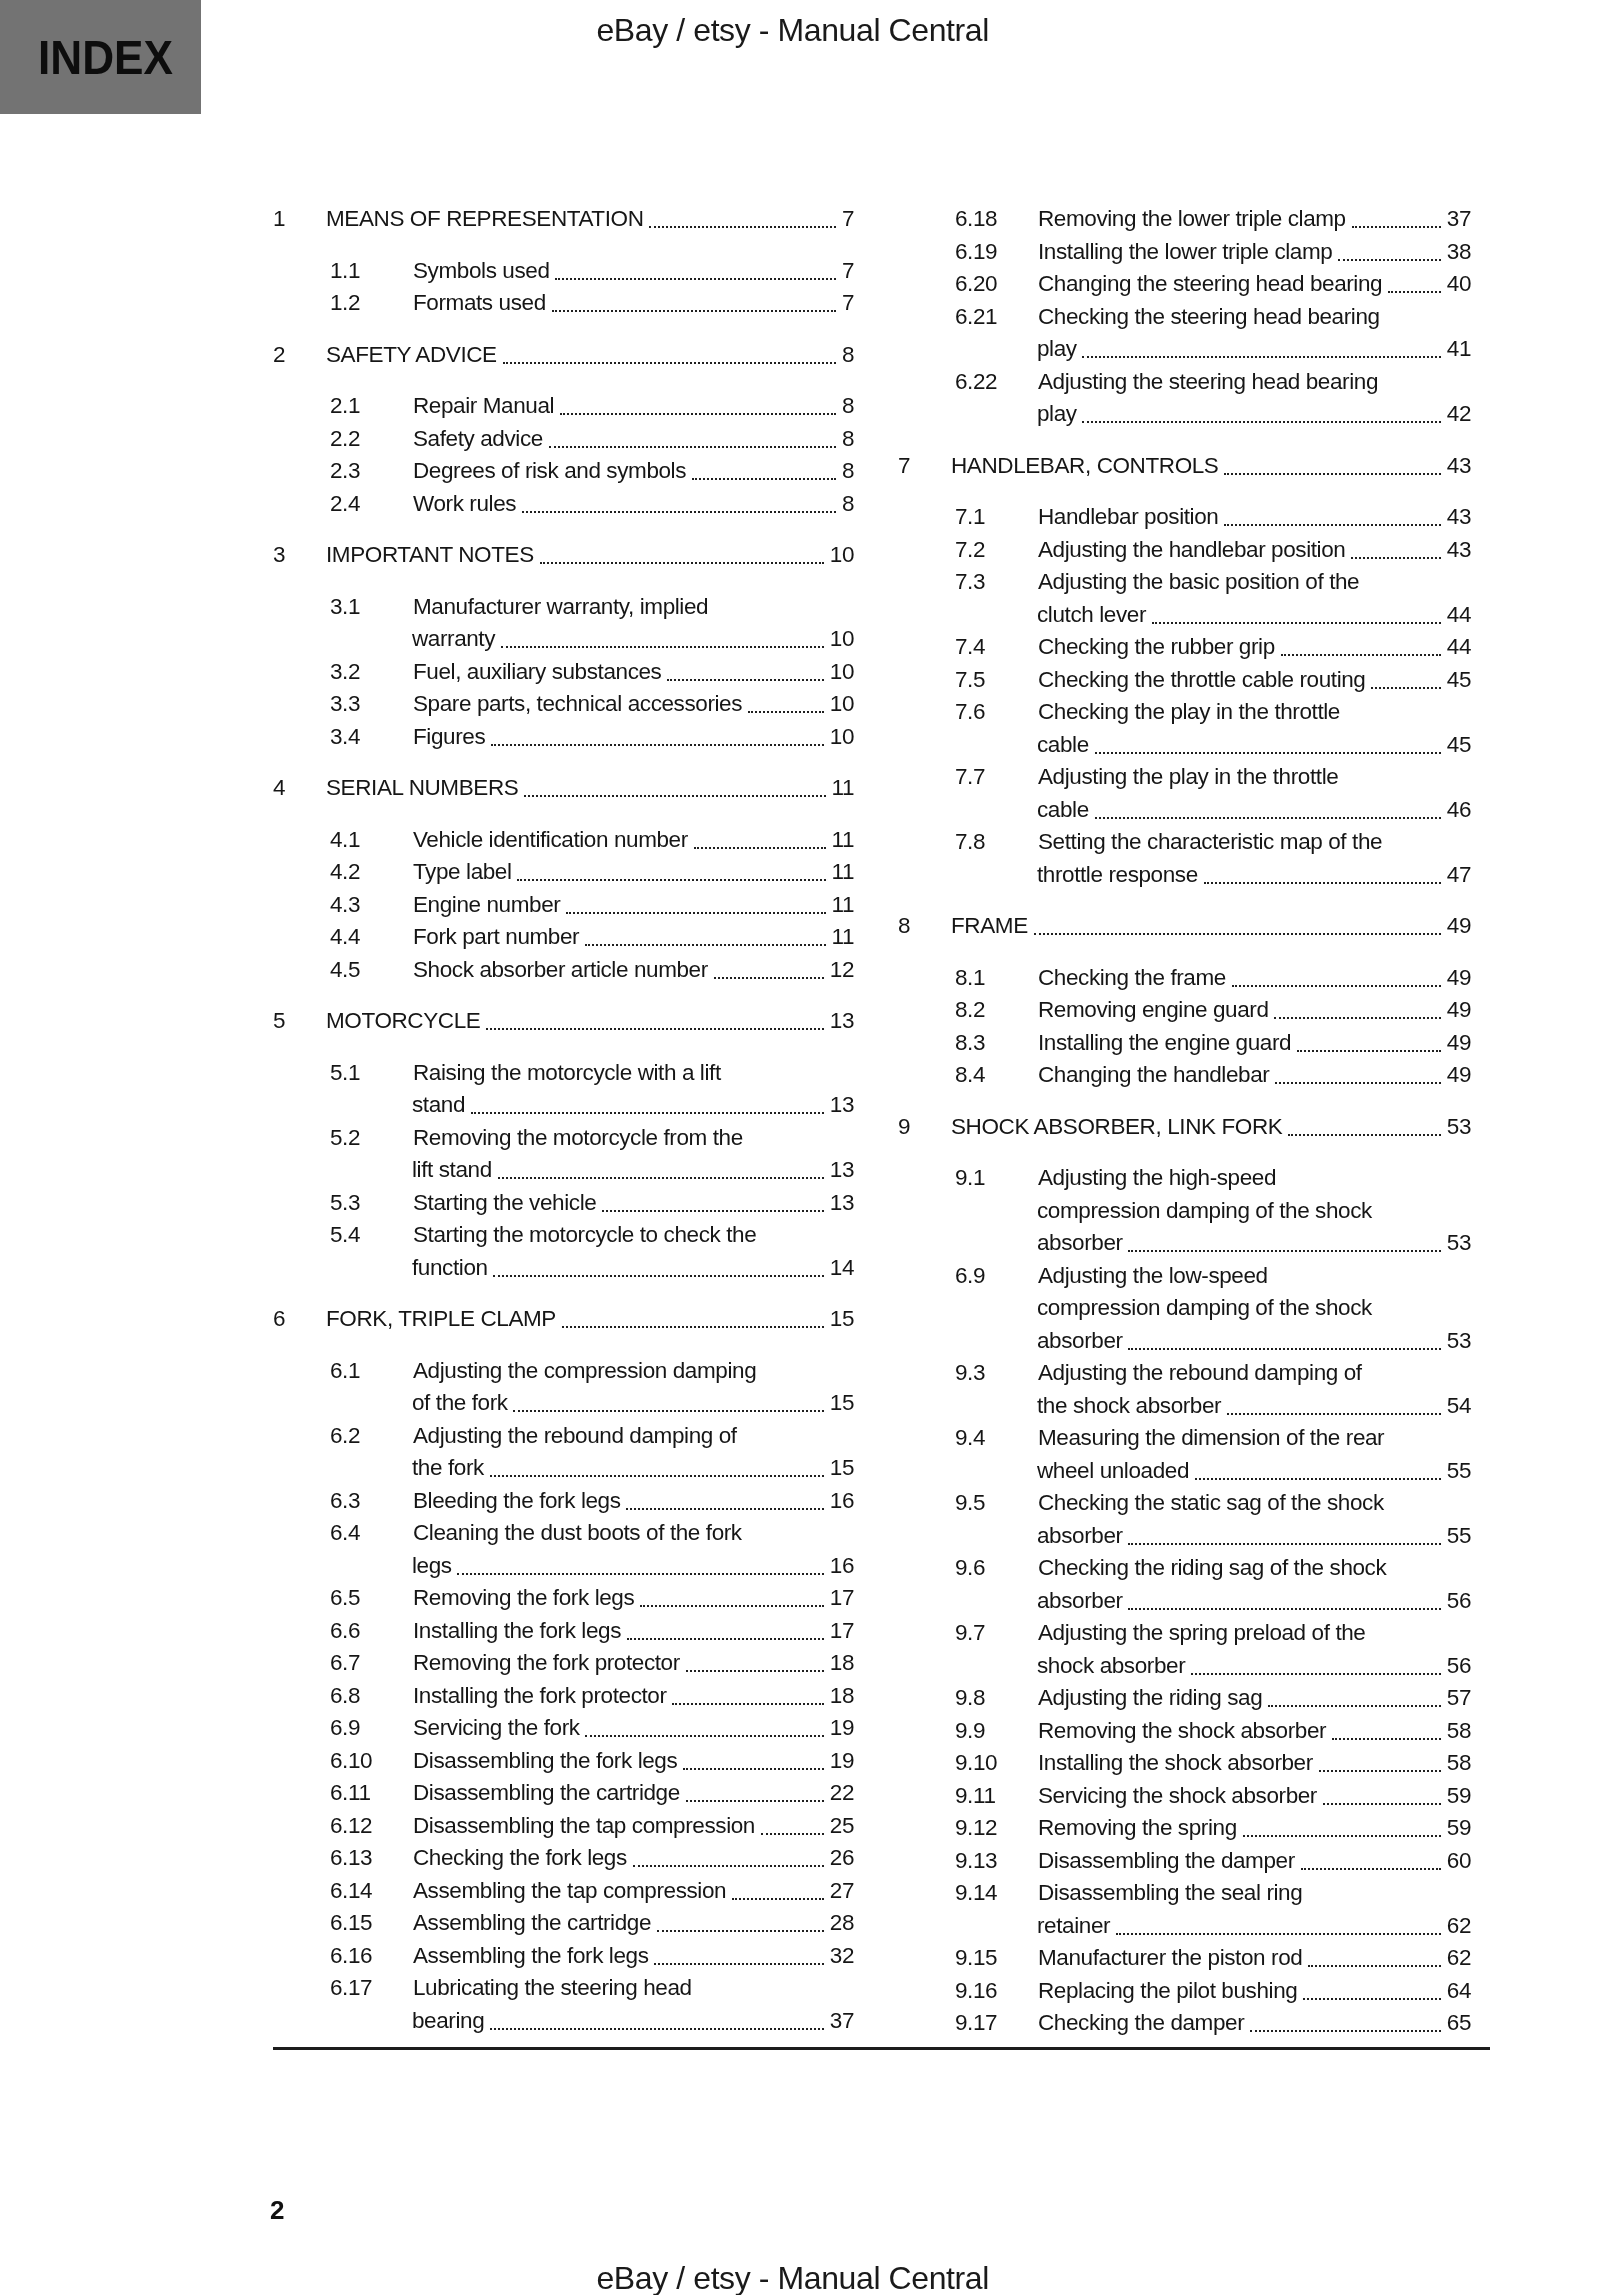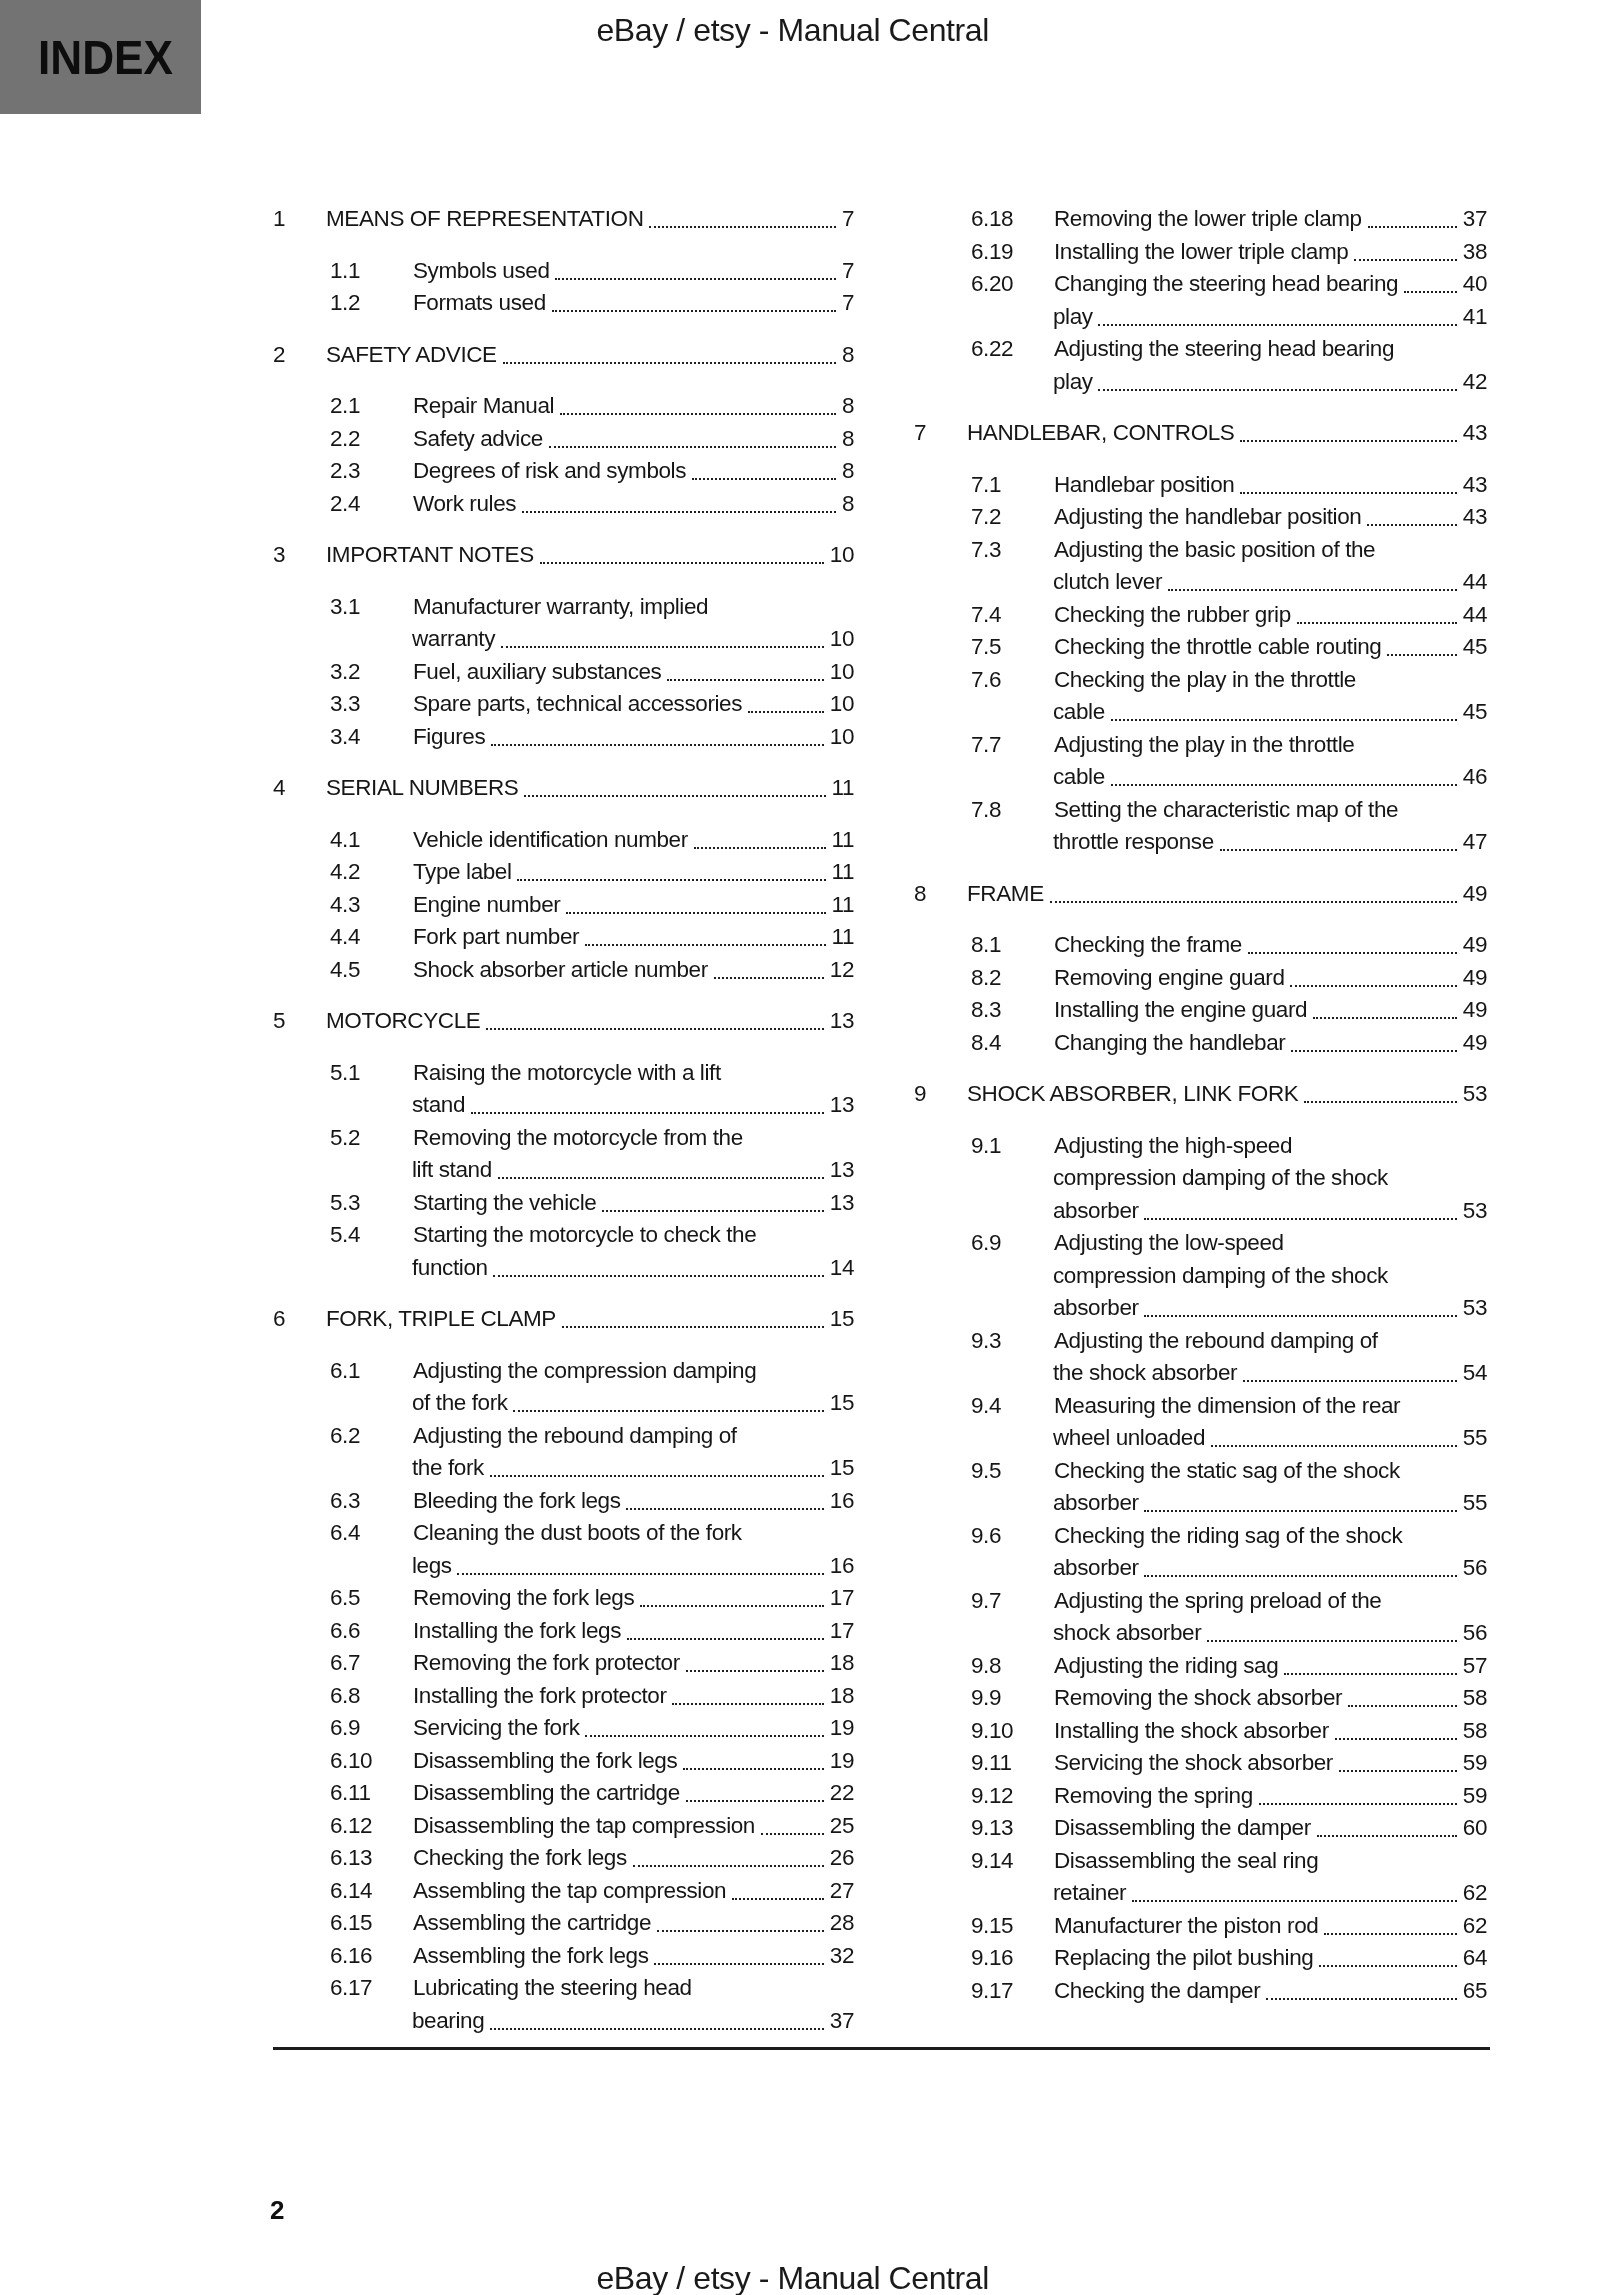--- a/index.html
+++ b/index.html
@@ -29,21 +29,21 @@
   }
   .page-number {
     position:absolute; left:270px; top:2195px;
     font-size:26px; font-weight:700; color:#111;
   }
   .toc-col {
     position:absolute; top:203px;
     font-size:22.5px; line-height:32.5px; letter-spacing:-0.4px; color:#161616;
   }
   #col-left  { left:273px;  width:581px; }
-  #col-right { left:898px; width:573px;margin-left:16px; }
+  #col-right { left:898px; width:573px; }
   .entry { margin:0; }
   .entry.chapter { margin-top:19px; margin-bottom:19px; }
   .entry.chapter:first-child { margin-top:0; }
   .line { display:flex; align-items:flex-start; }
   .line .n { flex:0 0 auto; }
   .entry.chapter .line .n { width:53px; }
   .entry.section .line.first { padding-left:57px; }
   .entry.section .line.first .n { width:83px; }
   .entry.section .line.cont { padding-left:139px; }
   .t { flex:0 0 auto; white-space:nowrap; }
@@ -443,20 +443,24 @@
     </div>
     <div class="entry section">
       <div class="line first">
         <span class="n">6.20</span>
         <span class="t">Changing the steering head bearing</span>
         <span class="dots"></span>
         <span class="pg">40</span>
       </div>
     </div>
     <div class="entry section">
+      <div class="line first">
+        <span class="n">6.21</span>
+        <span class="t">Checking the steering head bearing</span>
+      </div>
       <div class="line cont">
         <span class="t">play</span>
         <span class="dots"></span>
         <span class="pg">41</span>
       </div>
     </div>
     <div class="entry section">
       <div class="line first">
         <span class="n">6.22</span>
         <span class="t">Adjusting the steering head bearing</span>

